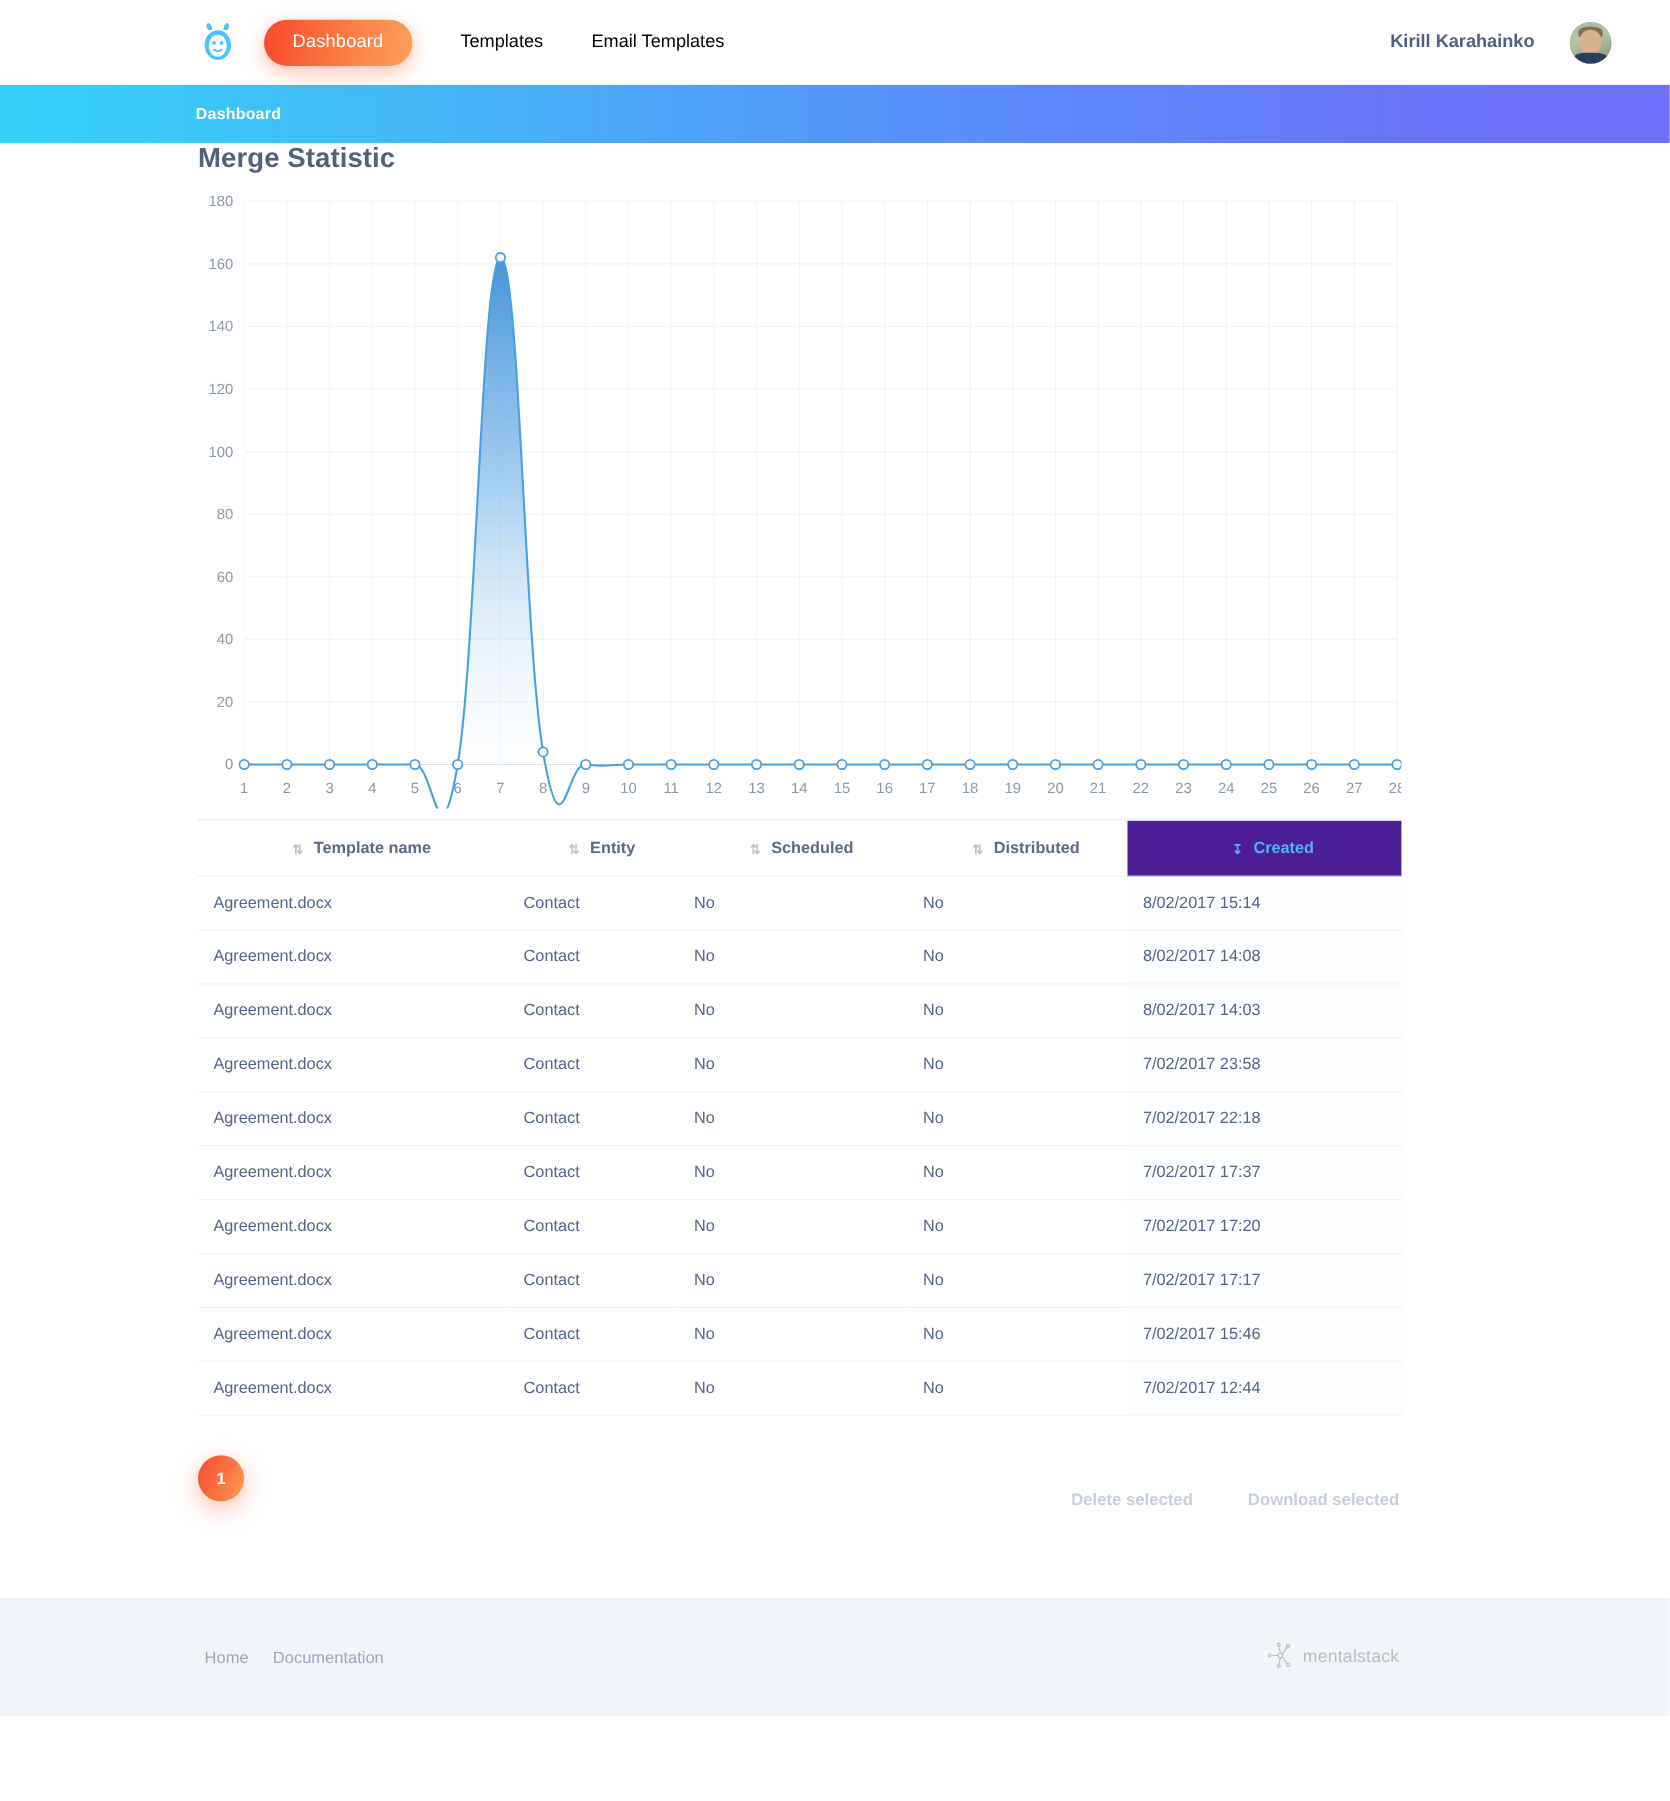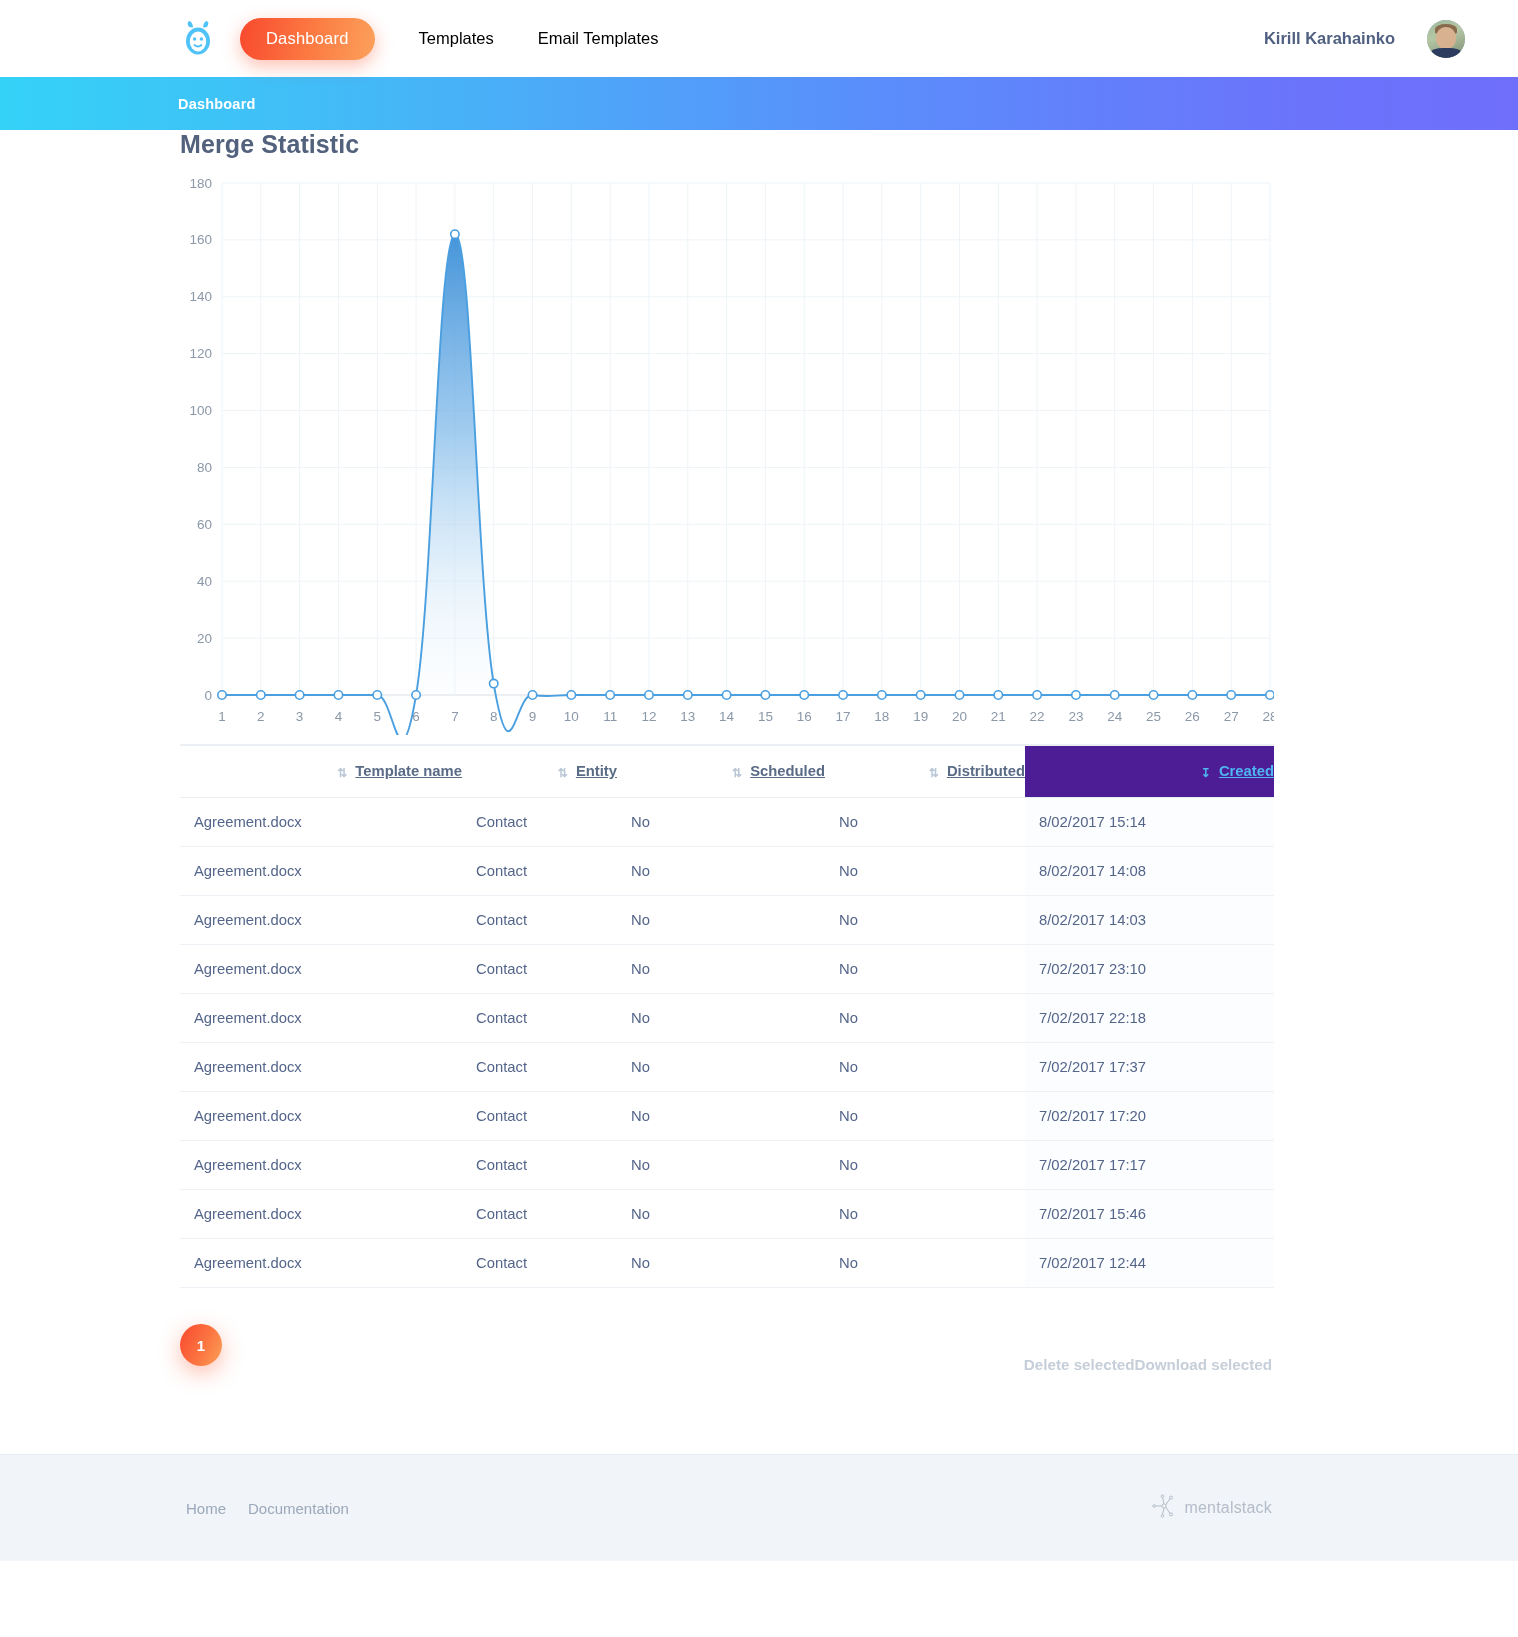--- a/index.html
+++ b/index.html
@@ -123,29 +123,28 @@
     font-weight: 700;
     padding-top: 36px;
     margin: 0 0 26px 0;
   }
   table.entries {
     width: 1094px;
     border-collapse: collapse;
     table-layout: fixed;
   }
   table.entries th {
-    text-align: right;
+    text-align: center;
     font-size: 14.8px;
     font-weight: 700;
     color: #5a6b86;
     padding: 17px 0 17px 14px;
     border-top: 1px solid #eaeef3;
     border-bottom: 1px solid #eaeef3;
     white-space: nowrap;
-    text-decoration: underline;
   }
   table.entries th.active {
     background: #4c1d95;
     color: #4fb4ef;
     border-bottom: 1px solid #e3eef6;
   }
   .sort-ico {
     display: inline-block;
     width: 13px;
     color: #b9c6d6;
@@ -187,20 +186,21 @@
     box-shadow: 0 7px 22px rgba(250,95,55,.40);
     cursor: pointer;
     position: absolute;
     left: 0; top: 0;
   }
   .bulk-actions {
     position: absolute;
     right: 2px;
     top: 32px;
     display: flex;
+    gap: 50px;
     align-items: flex-end;
   }
   .bulk-link {
     color: #c6ced9;
     font-size: 15.2px;
     font-weight: 600;
     cursor: pointer;
     white-space: nowrap;
   }
 
@@ -443,21 +443,21 @@
           <td>Contact</td>
           <td>No</td>
           <td>No</td>
           <td class="created-cell">8/02/2017 14:03</td>
         </tr>
         <tr>
           <td>Agreement.docx</td>
           <td>Contact</td>
           <td>No</td>
           <td>No</td>
-          <td class="created-cell">7/02/2017 23:10</td>
+          <td class="created-cell">7/02/2017 23:58</td>
         </tr>
         <tr>
           <td>Agreement.docx</td>
           <td>Contact</td>
           <td>No</td>
           <td>No</td>
           <td class="created-cell">7/02/2017 22:18</td>
         </tr>
         <tr>
           <td>Agreement.docx</td>

